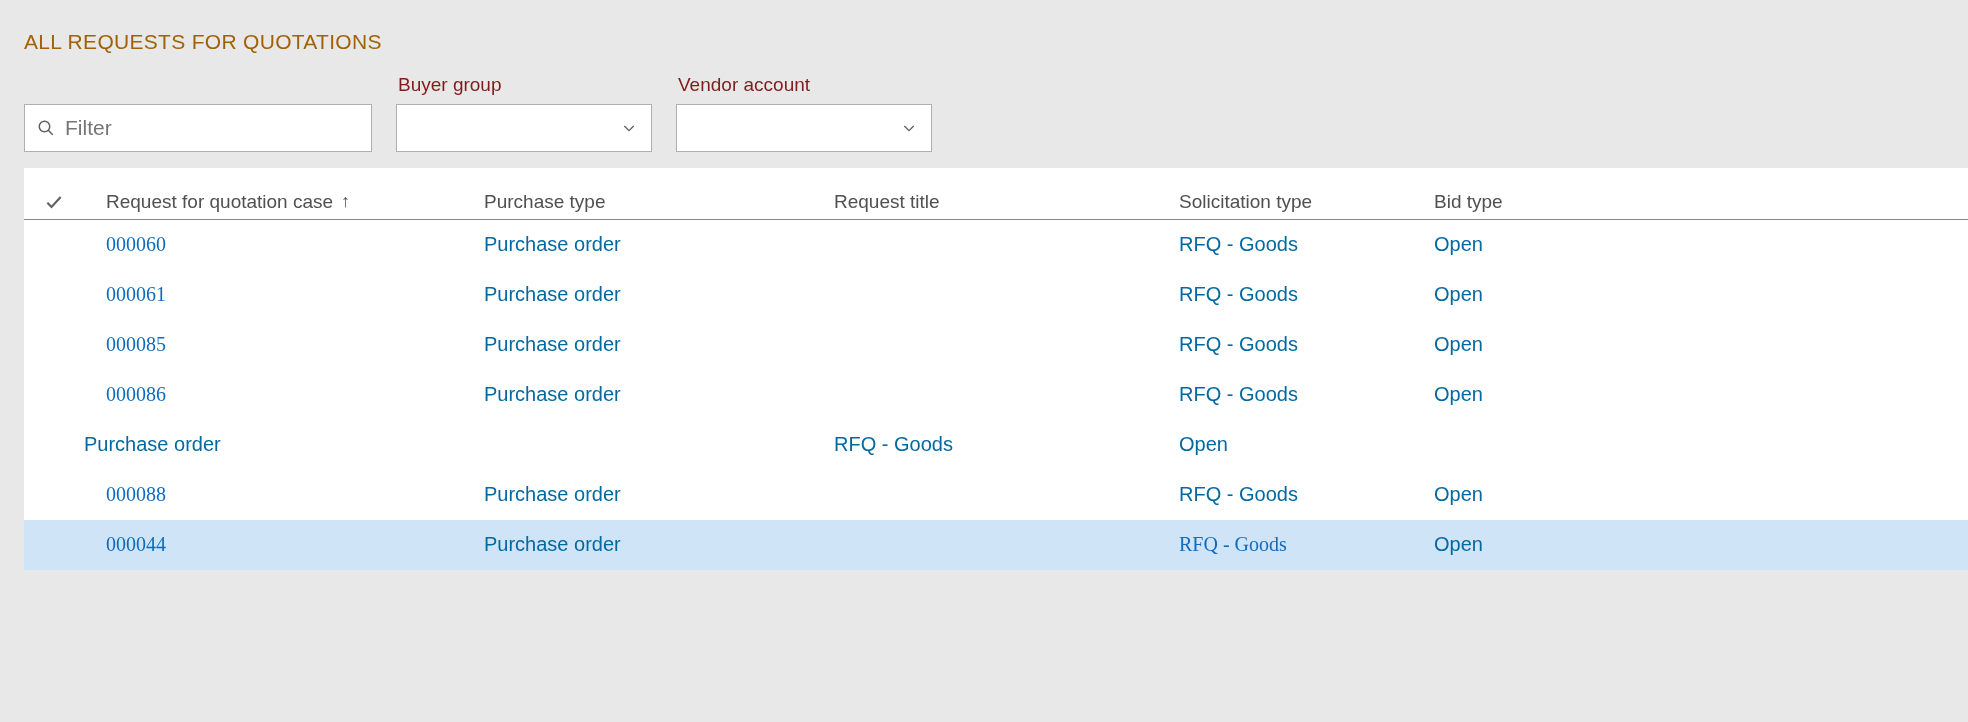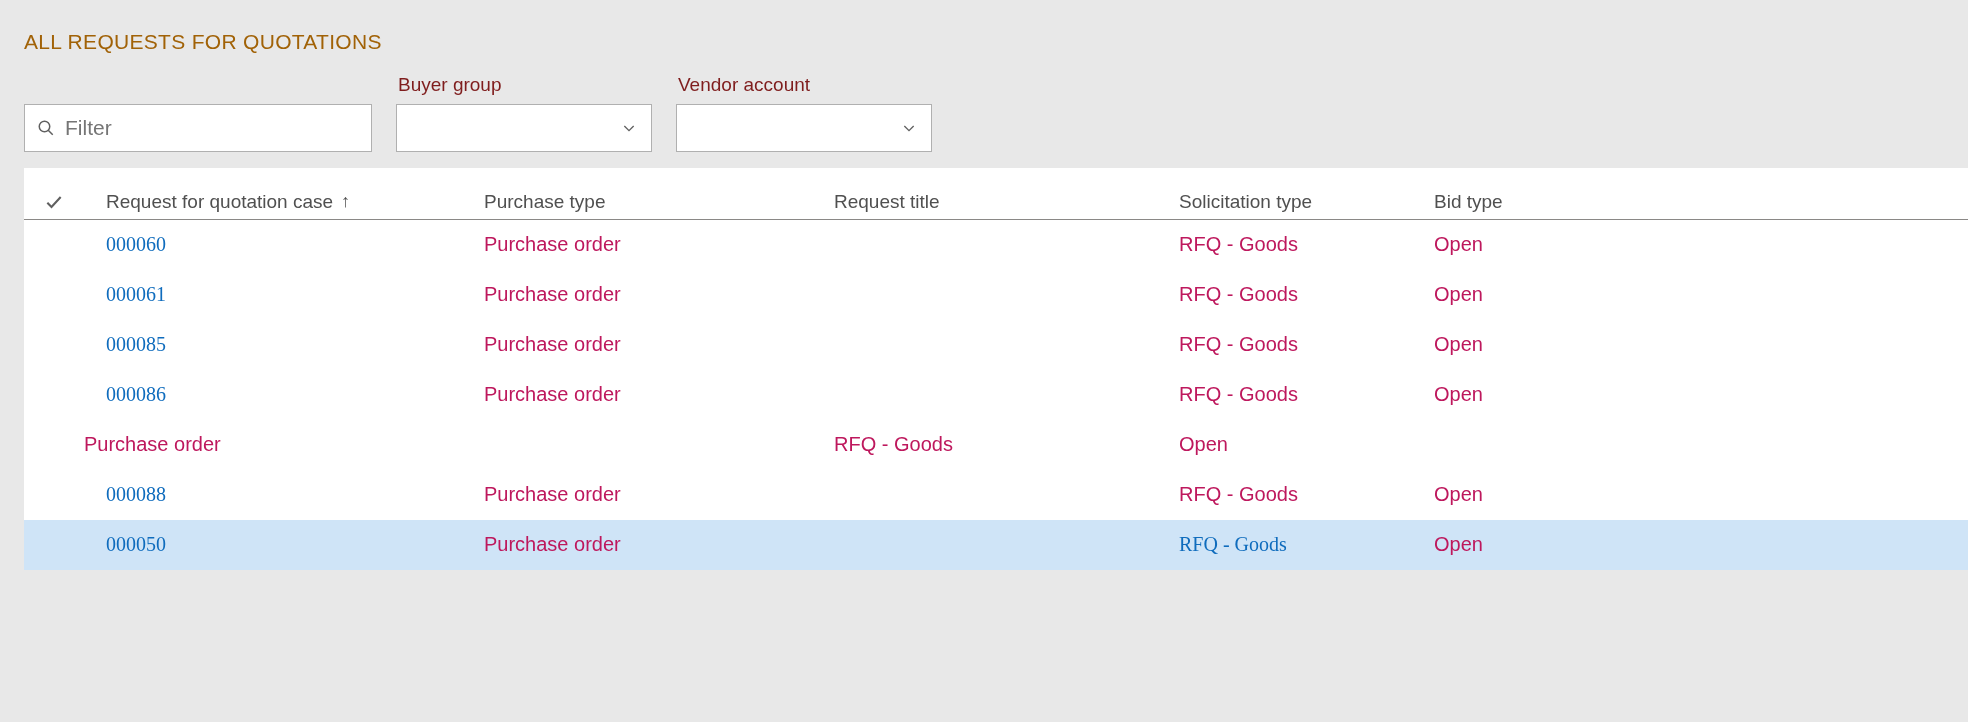--- a/index.html
+++ b/index.html
@@ -111,21 +111,21 @@
   }
   .grid-row {
     height: 50px;
     border-bottom: 1px solid transparent;
   }
   .grid-row.selected {
     background: #cfe4f7;
   }
   .cell {
     font-size: 20px;
-    color: #be185d;
+    color: #0369a1;
     white-space: nowrap;
   }
   .link-cell {
     color: #0F6CBD;
     cursor: pointer;
     font-family: Liberation Serif, serif;
   }
   .pad-first {
     padding-left: 22px;
   }
@@ -230,20 +230,20 @@
       <div class="grid-row">
         <div class="cell check-col"></div>
         <div class="cell link-cell pad-first">000088</div>
         <div class="cell">Purchase order</div>
         <div class="cell"></div>
         <div class="cell">RFQ - Goods</div>
         <div class="cell">Open</div>
       </div>
       <div class="grid-row selected">
         <div class="cell check-col"></div>
-        <div class="cell link-cell pad-first">000050</div>
+        <div class="cell link-cell pad-first">000044</div>
         <div class="cell">Purchase order</div>
         <div class="cell"></div>
         <div class="cell link-cell">RFQ - Goods</div>
         <div class="cell">Open</div>
       </div>
     </div>
 </div>
 
 </body></html>

